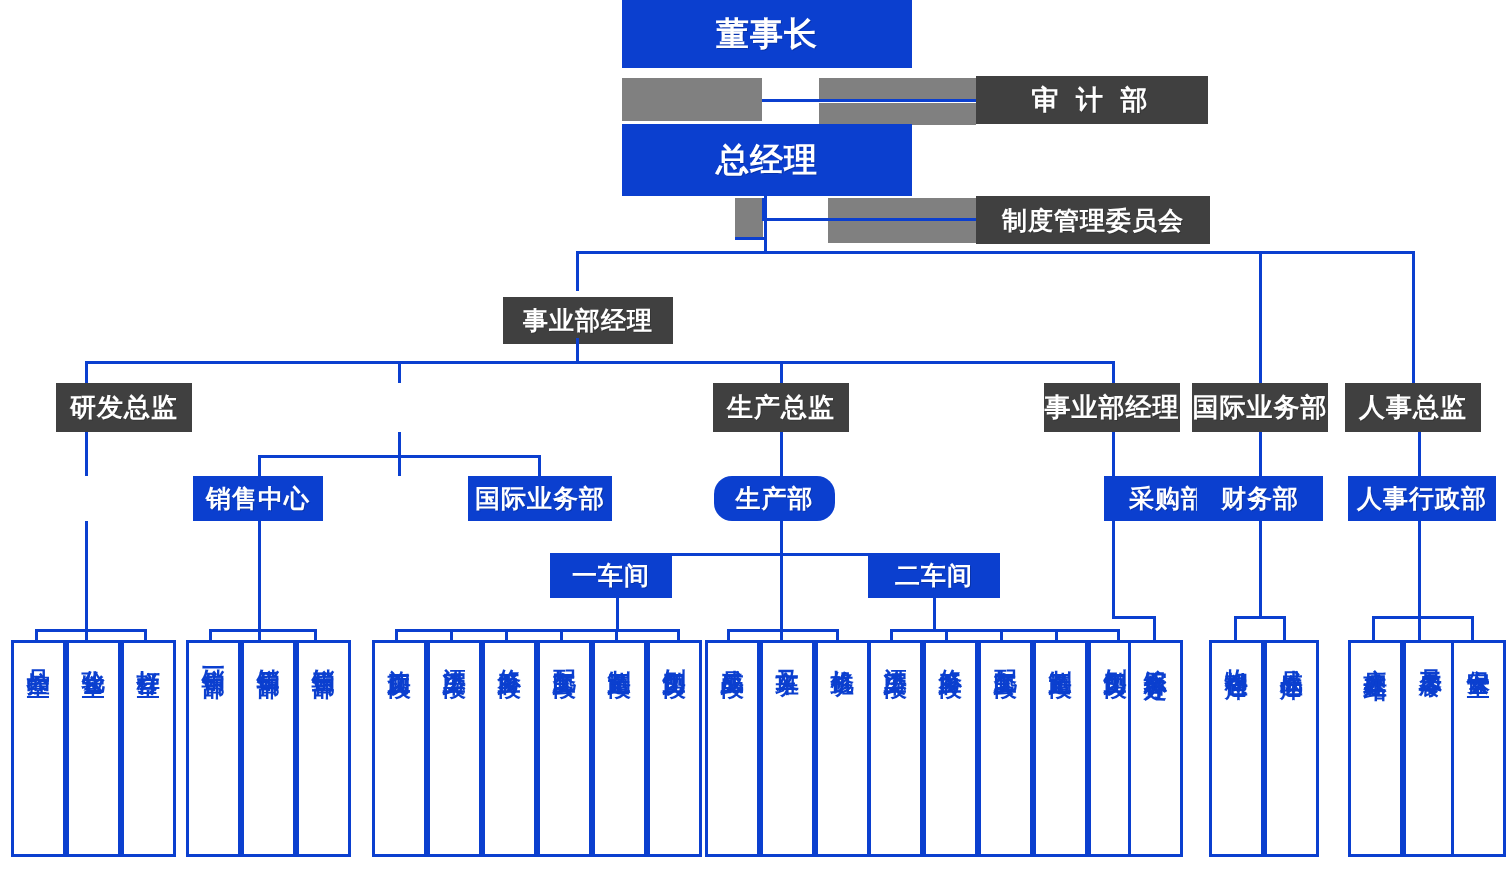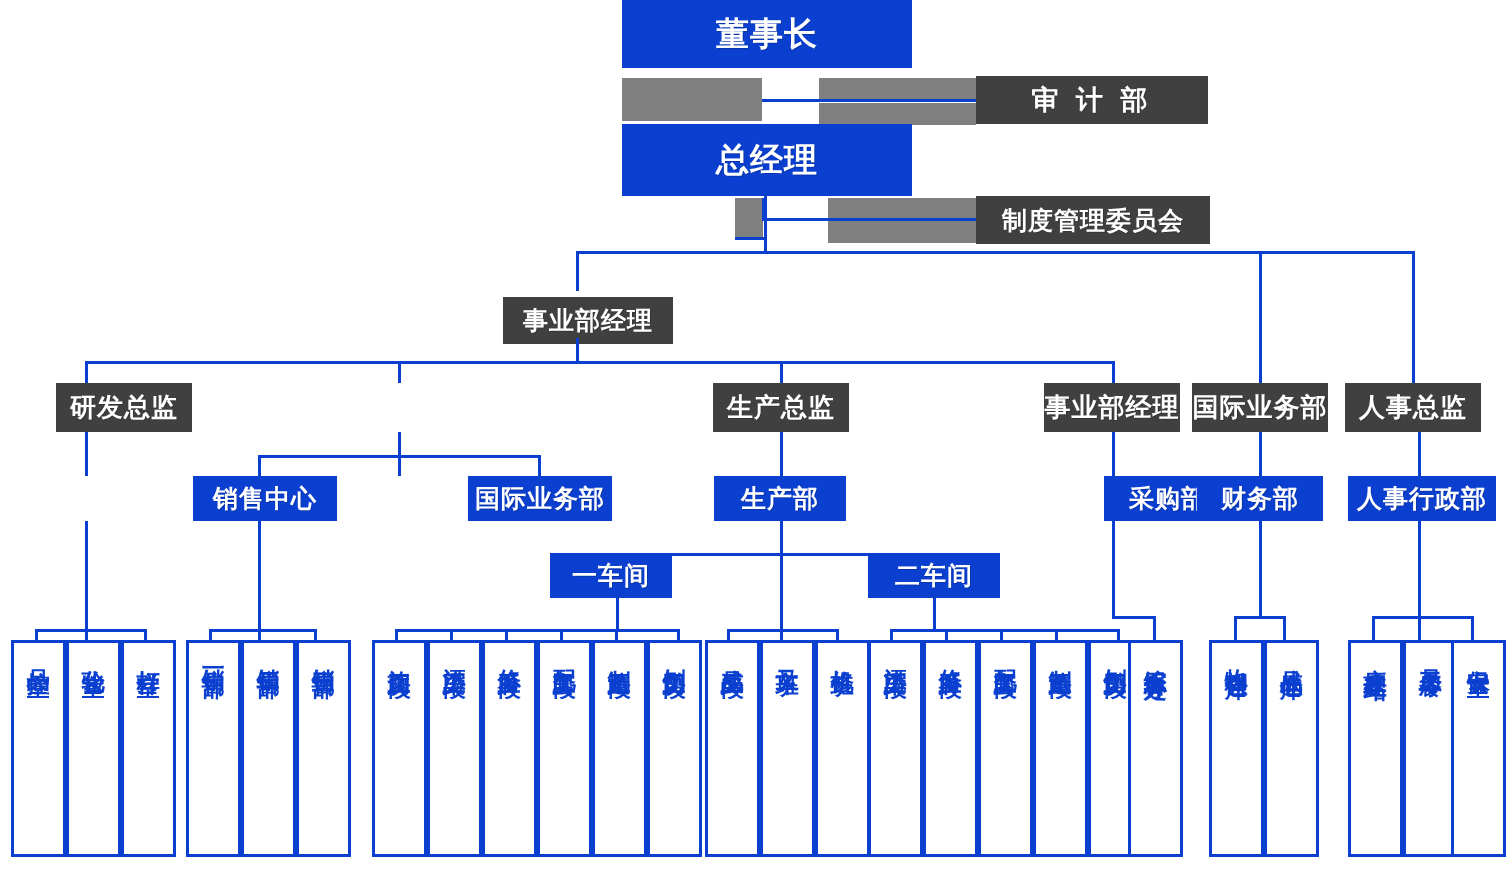--- a/index.html
+++ b/index.html
@@ -90,23 +90,23 @@
   <div class="ln vl" style="left:780px;top:432px;height:44px;"></div>
   <div class="ln vl" style="left:1112px;top:432px;height:44px;"></div>
   <div class="ln vl" style="left:1259px;top:432px;height:44px;"></div>
   <div class="ln vl" style="left:1418px;top:432px;height:44px;"></div>
 
   <div class="ln hl" style="left:258px;top:455px;width:283px;"></div>
   <div class="ln vl" style="left:258px;top:455px;height:21px;"></div>
   <div class="ln vl" style="left:398px;top:455px;height:21px;"></div>
   <div class="ln vl" style="left:538px;top:455px;height:21px;"></div>
 
-  <div class="box blue shadowtxt" style="left:193px;top:476px;width:144px;height:45px;font-size:25px;">销售中心</div>
+  <div class="box blue shadowtxt" style="left:193px;top:476px;width:130px;height:45px;font-size:25px;">销售中心</div>
   <div class="box blue shadowtxt" style="left:468px;top:476px;width:144px;height:45px;font-size:25px;">国际业务部</div>
-  <div class="box blue shadowtxt" style="left:714px;top:476px;width:132px;height:45px;font-size:25px;">生产部</div>
+  <div class="box blue shadowtxt" style="left:714px;top:476px;width:121px;height:45px;font-size:25px;border-radius:18px;">生产部</div>
   <div class="box blue shadowtxt" style="left:1104px;top:476px;width:128px;height:45px;font-size:25px;">采购部</div>
   <div class="box blue shadowtxt" style="left:1197px;top:476px;width:126px;height:45px;font-size:25px;">财务部</div>
   <div class="box blue shadowtxt" style="left:1348px;top:476px;width:148px;height:45px;font-size:25px;">人事行政部</div>
 
   <div class="ln vl" style="left:780px;top:521px;height:110px;"></div>
   <div class="ln hl" style="left:616px;top:553px;width:320px;"></div>
   <div class="ln vl" style="left:616px;top:553px;height:20px;"></div>
   <div class="ln vl" style="left:933px;top:553px;height:20px;"></div>
 
   <div class="box blue shadowtxt" style="left:550px;top:553px;width:122px;height:45px;font-size:25px;">一车间</div>

